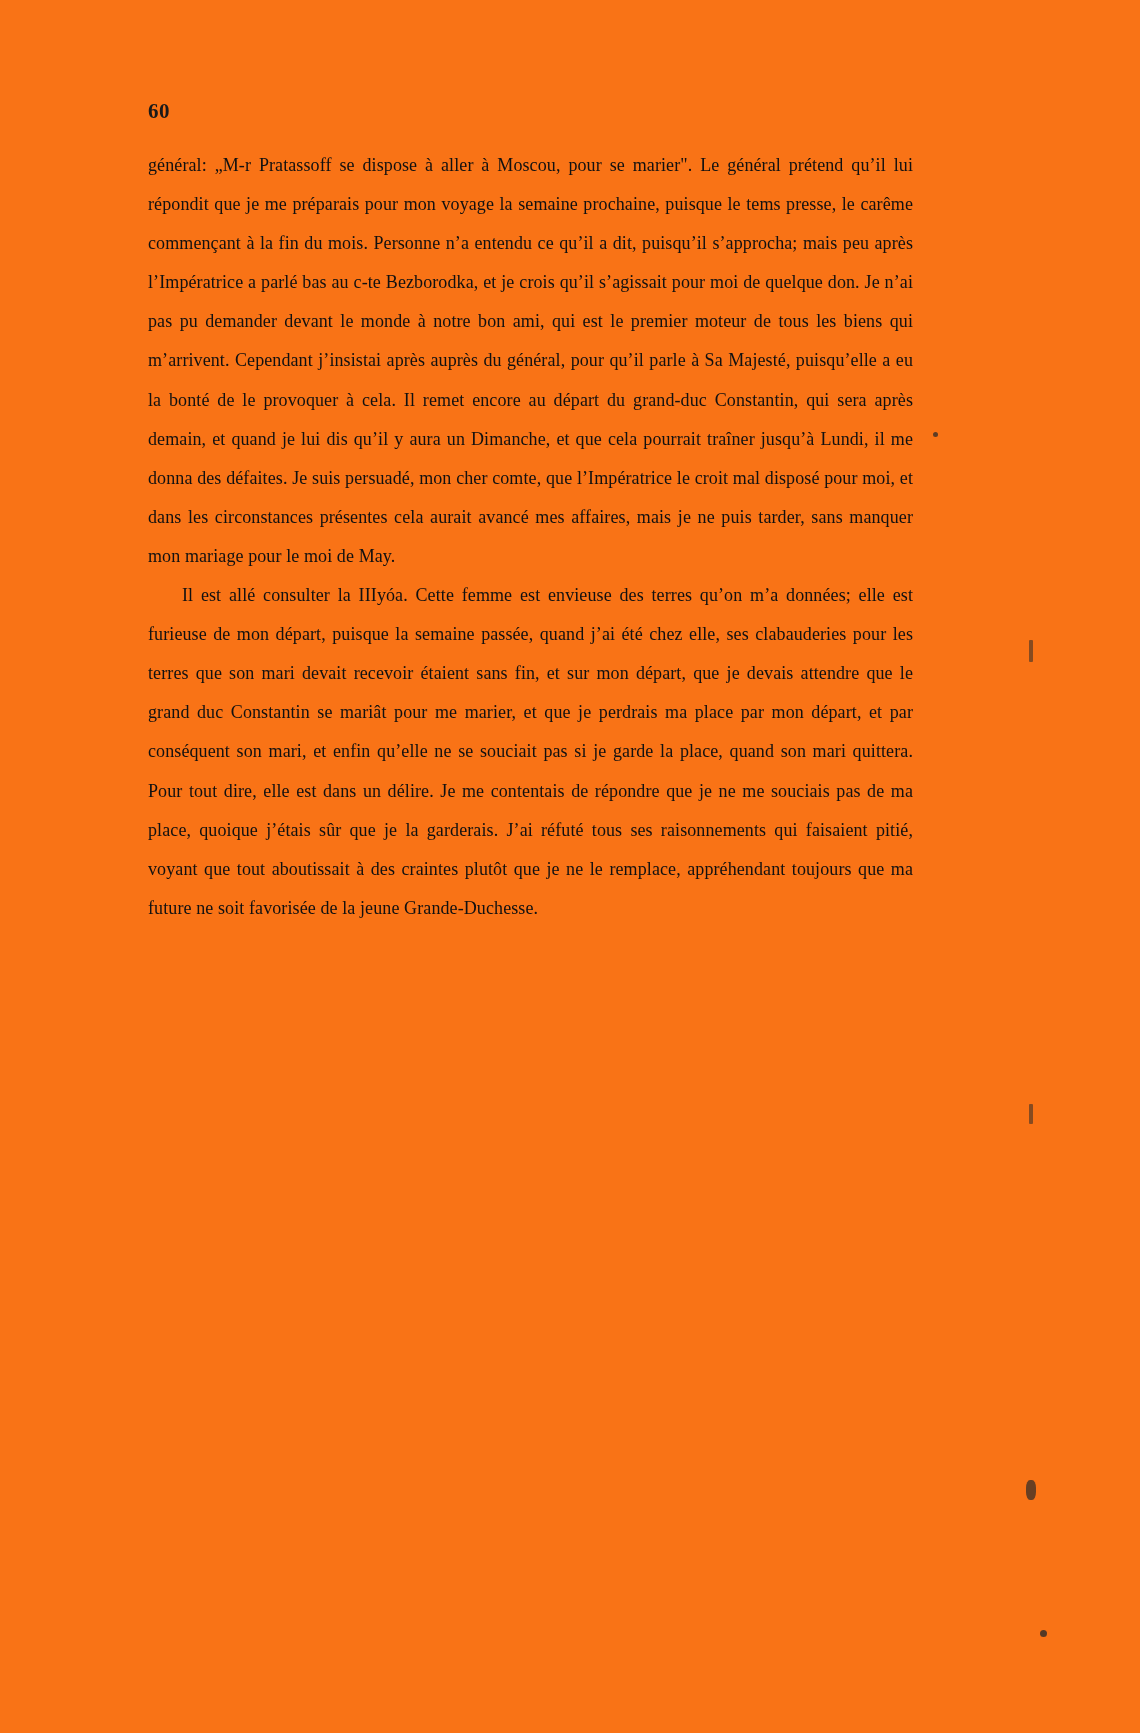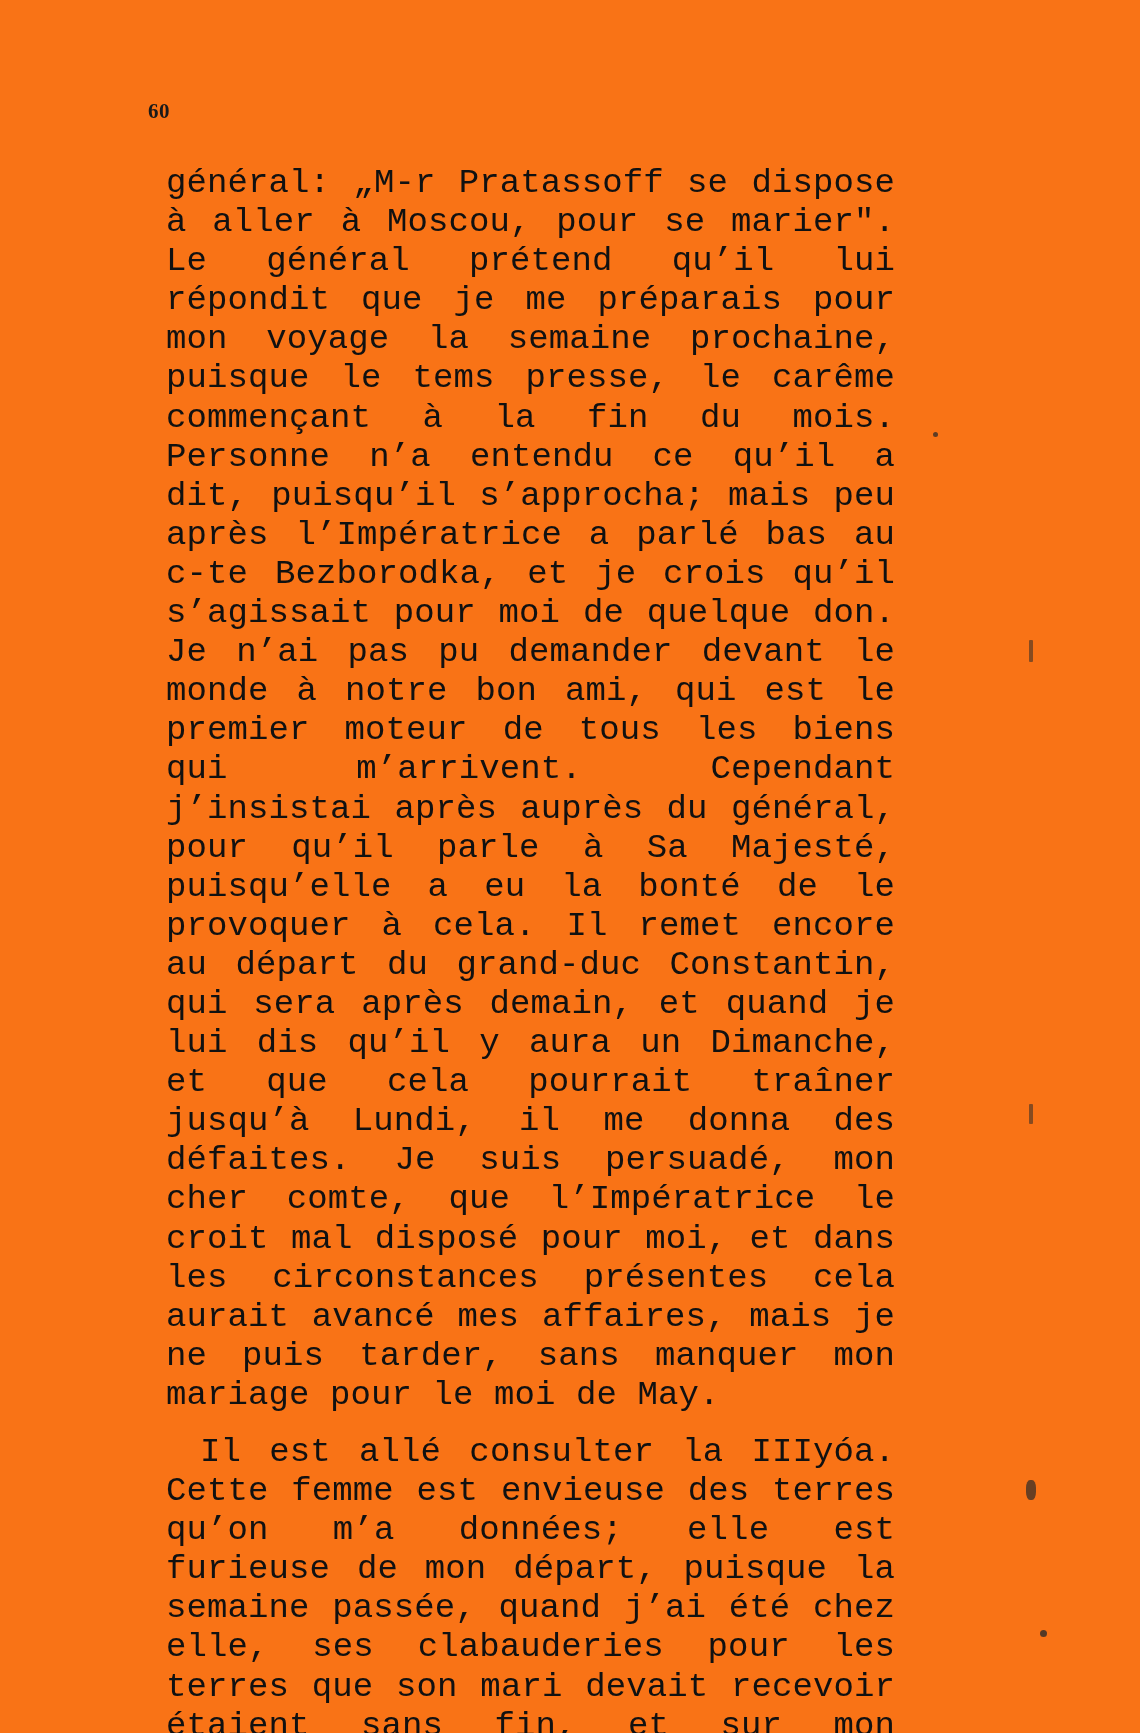--- a/index.html
+++ b/index.html
@@ -33,28 +33,27 @@
     letter-spacing: 0.5px;
     color: #1a1a1a;
   }
   .text-block {
     position: absolute;
     top: 146px;
     left: 148px;
     width: 765px;
   }
   .para {
-    margin: 18px;
-    font-size: 34px;
+    margin: 0;
+    font-size: 18px;
     line-height: 39.1px;
     text-align: justify;
     text-justify: inter-word;
     color: #111111;
     letter-spacing: 0.1px;
-    font-family: Liberation Mono, monospace;
   }
   .para + .para {
     margin-top: 0;
   }
   .para.indent {
     text-indent: 34px;
   }
   .para:last-child {
     text-align: justify;
   }

